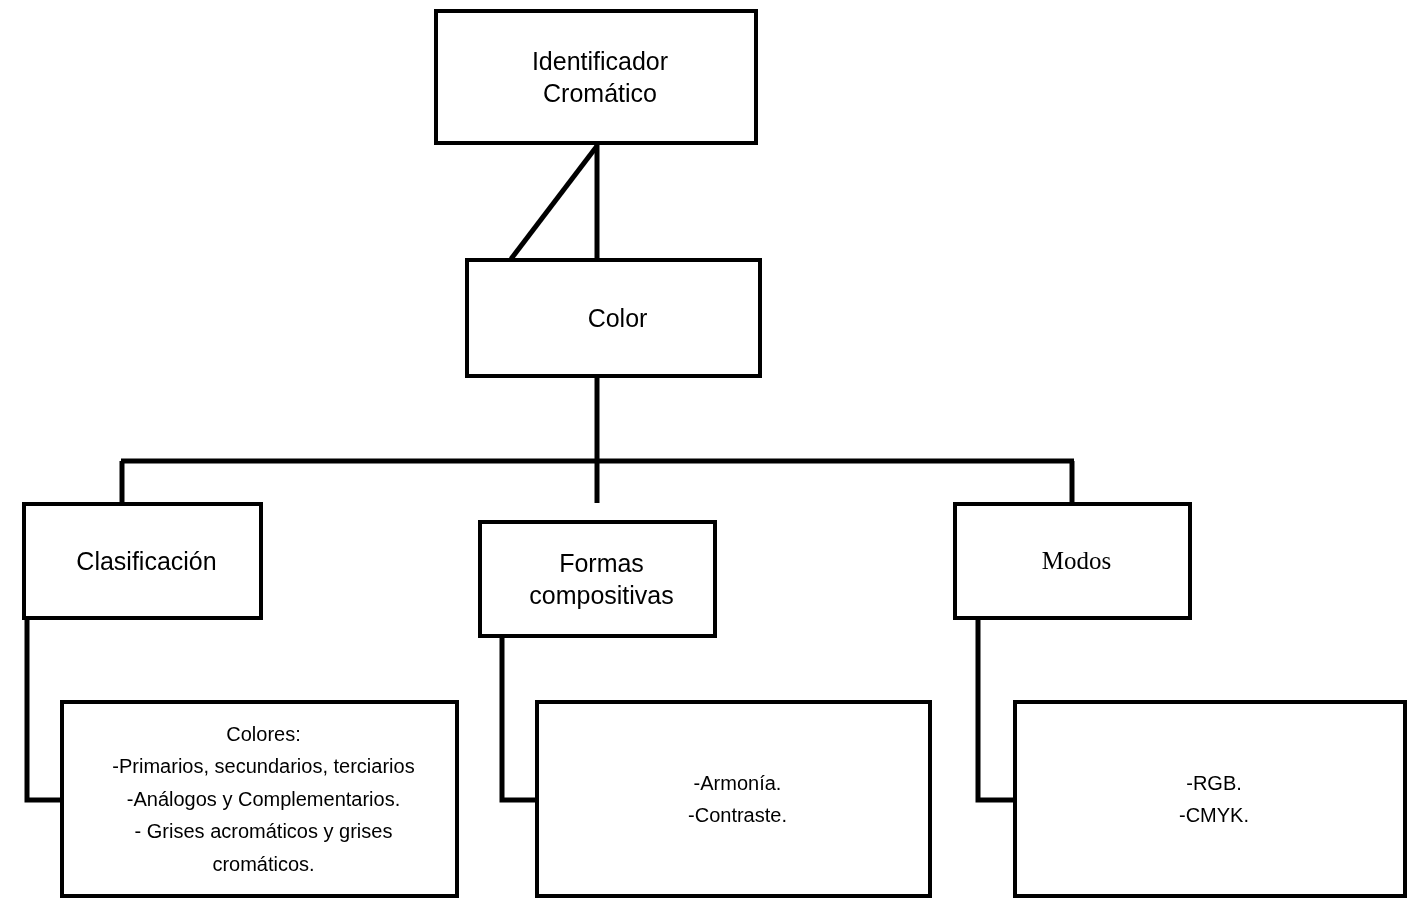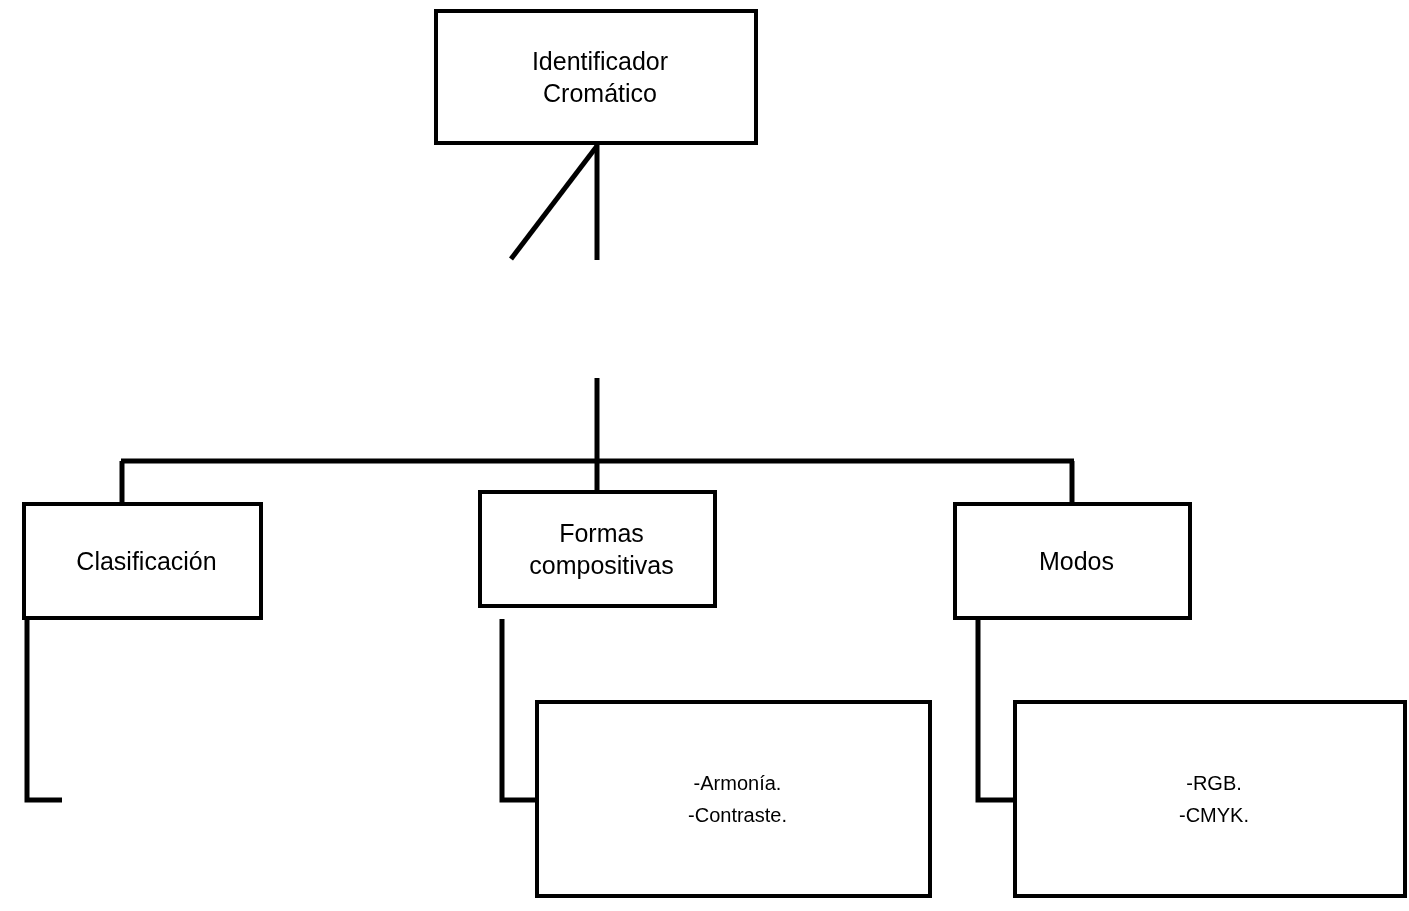--- a/index.html
+++ b/index.html
@@ -53,27 +53,28 @@
   .node-color {
     left: 465px;  top: 258px; width: 297px;  height: 120px;
     font-size: 25px;
   }
   .node-clasificacion {
     left: 0px;    top: 502px; width: 241px;  height: 118px;
     font-size: 25px;
     margin-left: 22px;
   }
   .node-formas {
-    left: 478px;  top: 490px; width: 239px;  height: 118px;
+    left: 478px;  top: 520px; width: 239px;  height: 118px;
     font-size: 25px;
     justify-content: center;
   }
   .node-modos {
     left: 953px;  top: 502px; width: 239px;  height: 118px;
     font-size: 25px;
+    font-family: Liberation Serif, serif;
   }
   .node-colores-detail {
     left: 60px;   top: 700px; width: 399px;  height: 198px;
     font-size: 20px;
     line-height: 1.62;
   }
   .node-formas-detail {
     left: 535px;  top: 700px; width: 397px;  height: 198px;
     font-size: 20px;
     line-height: 1.62;
@@ -115,34 +116,44 @@
     <path d="M 502 619 L 502 800 L 537 800" stroke="#000000" stroke-width="5" fill="none"></path>
 
     <path d="M 978 619 L 978 800 L 1015 800" stroke="#000000" stroke-width="5" fill="none"></path>
   </svg>
 
   <div class="node node-root">
     <span class="label">Identificador
 Cromático</span>
   </div>
 
+  <div class="node node-color">
+    <span class="label">Color</span>
+  </div>
 
   <div class="node node-clasificacion">
     <span class="label">Clasificación</span>
   </div>
 
   <div class="node node-formas">
     <span class="label">Formas
 compositivas</span>
   </div>
 
   <div class="node node-modos">
     <span class="label">Modos</span>
   </div>
 
+  <div class="node node-colores-detail">
+    <span class="label">Colores:
+-Primarios, secundarios, terciarios
+-Análogos y Complementarios.
+- Grises acromáticos y grises
+cromáticos.</span>
+  </div>
 
   <div class="node node-modos-detail">
     <span class="label">-RGB.
 -CMYK.</span>
   </div>
 
   <div class="node node-formas-detail">
     <span class="label">-Armonía.
 -Contraste.</span>
   </div>

